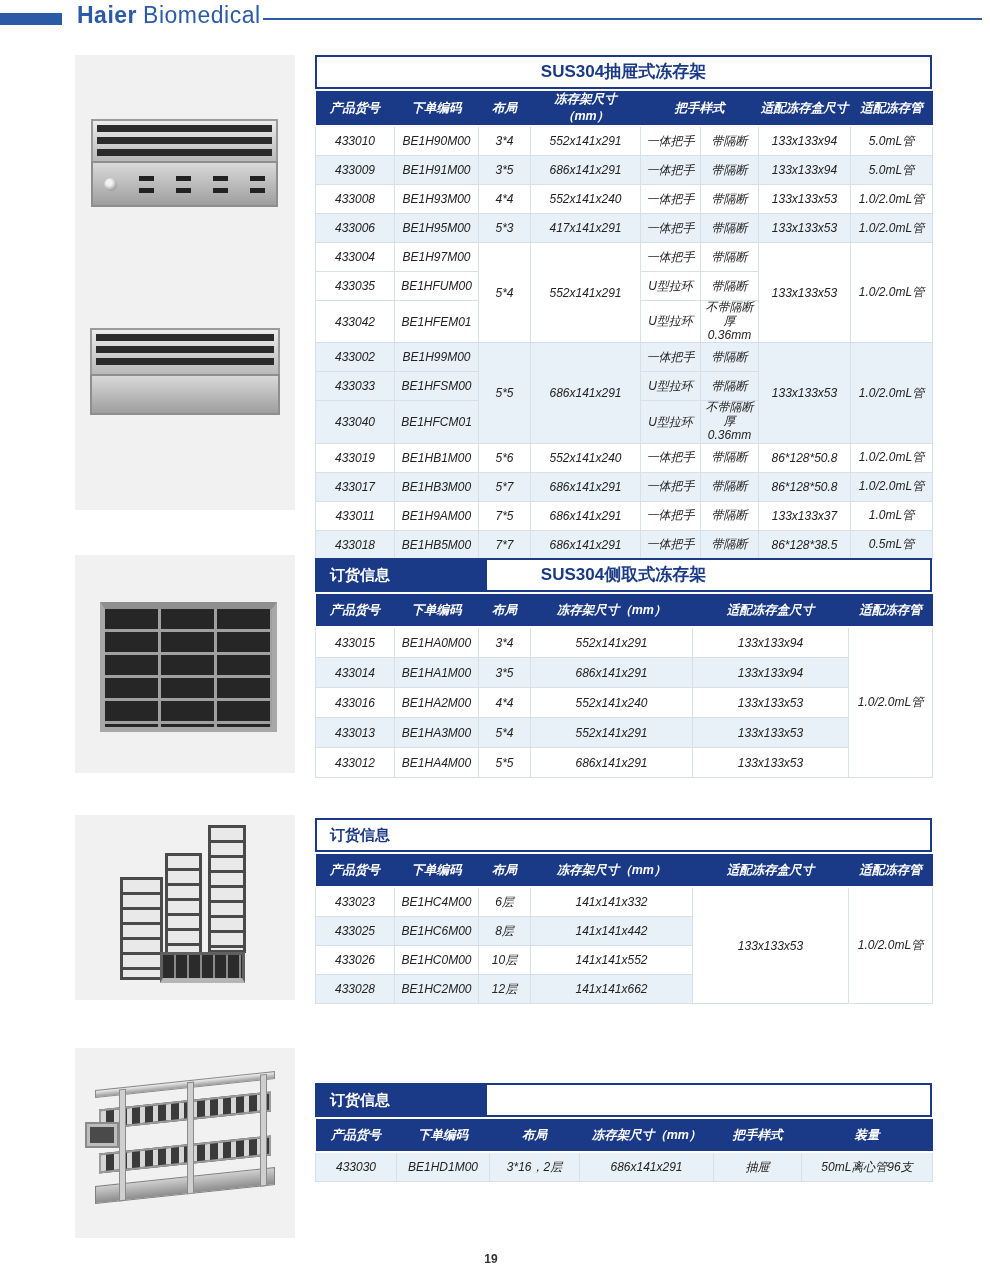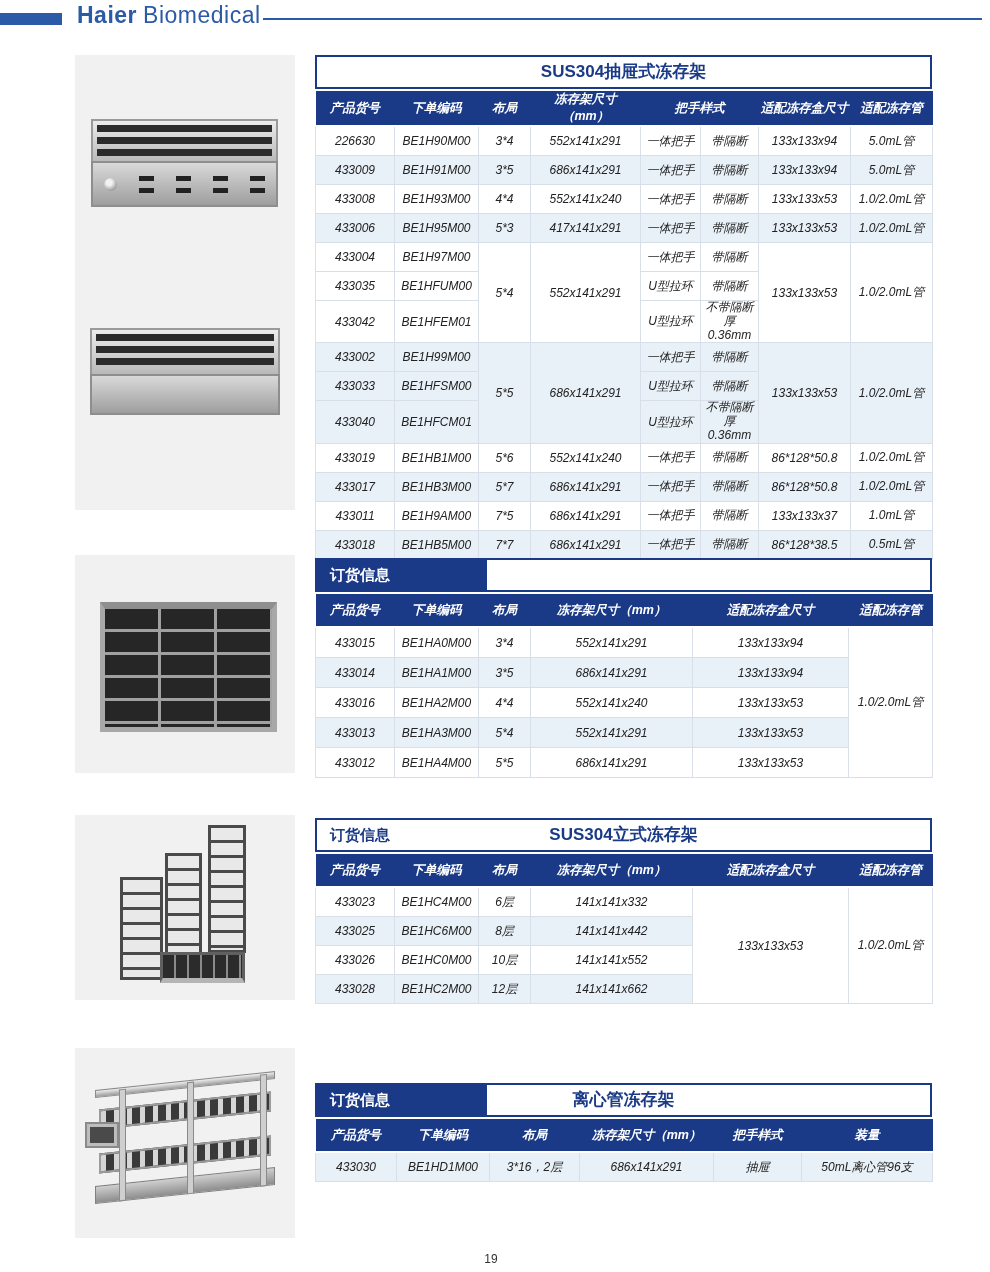--- a/index.html
+++ b/index.html
@@ -77,21 +77,21 @@
   table.ptable th { background:#1a3a87; color:#fff; font-weight:bold; font-size:12.5px; height:32px; padding:0 1px;
                     border-top:2px solid #fff; border-bottom:2px solid #fff; text-align:center; }
   table.ptable td { border:1px solid #d8dfe9; text-align:center; vertical-align:middle; font-size:12px; color:#222;
                     height:28px; padding:0 2px; background:#fff; overflow:hidden; }
   #t2 table.ptable td { height:29px;margin-top:25px; }
   table.ptable tr.alt > td { background:#e9f1f8; }
   td.sm  { font-size:9px; color:#333; }
   td.sm2 { font-size:8.5px; color:#333; line-height:1.15; }
 
   
-  .page-num { position:absolute; left:0; right:8px; top:1252px; text-align:center; font-size:12px; color:#333; }
+  .page-num { position:absolute; left:0; right:8px; top:1252px; text-align:center; font-size:12px; color:#333;font-weight:bold; }
 </style>
 </head>
 <body>
 
 <div id="page">
 
   <div class="logo-bar"></div>
   <div class="logo-text">
     <span class="h">Haier</span><span class="b">Biomedical</span>
   </div>
@@ -169,21 +169,21 @@
             <th>下单编码</th>
             <th>布局</th>
             <th>冻存架尺寸（mm）</th>
             <th colspan="2">把手样式</th>
             <th>适配冻存盒尺寸</th>
             <th>适配冻存管</th>
           </tr>
         </thead>
         <tbody>
           <tr>
-            <td>226630</td>
+            <td>433010</td>
             <td>BE1H90M00</td>
             <td>3*4</td>
             <td>552x141x291</td>
             <td>一体把手</td>
             <td class="sm">带隔断</td>
             <td>133x133x94</td>
             <td>5.0mL管</td>
           </tr>
           <tr class="alt">
             <td>433009</td>
@@ -304,20 +304,21 @@
             <td class="sm">带隔断</td>
             <td>86*128*38.5</td>
             <td>0.5mL管</td>
           </tr>
         </tbody>
       </table>
     </div>
   <div class="tbl-block" id="t2">
       <div class="tbar">
         <span class="tlabel navy">订货信息</span>
+        <span class="ttitle">SUS304侧取式冻存架</span>
       </div>
       <table class="ptable">
         <colgroup>
           <col style="width: 79px;">
           <col style="width: 84px;">
           <col style="width: 52px;">
           <col style="width: 162px;">
           <col style="width: 156px;">
           <col style="width: 84px;">
         </colgroup>
@@ -367,21 +368,20 @@
             <td>5*5</td>
             <td>686x141x291</td>
             <td>133x133x53</td>
           </tr>
         </tbody>
       </table>
     </div>
   <div class="tbl-block" id="t3">
       <div class="tbar">
         <span class="tlabel plain">订货信息</span>
-        <span class="ttitle">SUS304立式冻存架</span>
       </div>
       <table class="ptable">
         <colgroup>
           <col style="width: 79px;">
           <col style="width: 84px;">
           <col style="width: 52px;">
           <col style="width: 162px;">
           <col style="width: 156px;">
           <col style="width: 84px;">
         </colgroup>
@@ -421,21 +421,20 @@
             <td>BE1HC2M00</td>
             <td>12层</td>
             <td>141x141x662</td>
           </tr>
         </tbody>
       </table>
     </div>
   <div class="tbl-block" id="t4">
       <div class="tbar">
         <span class="tlabel navy">订货信息</span>
-        <span class="ttitle">离心管冻存架</span>
       </div>
       <table class="ptable">
         <colgroup>
           <col style="width: 81px;">
           <col style="width: 93px;">
           <col style="width: 90px;">
           <col style="width: 134px;">
           <col style="width: 88px;">
           <col style="width: 131px;">
         </colgroup>

